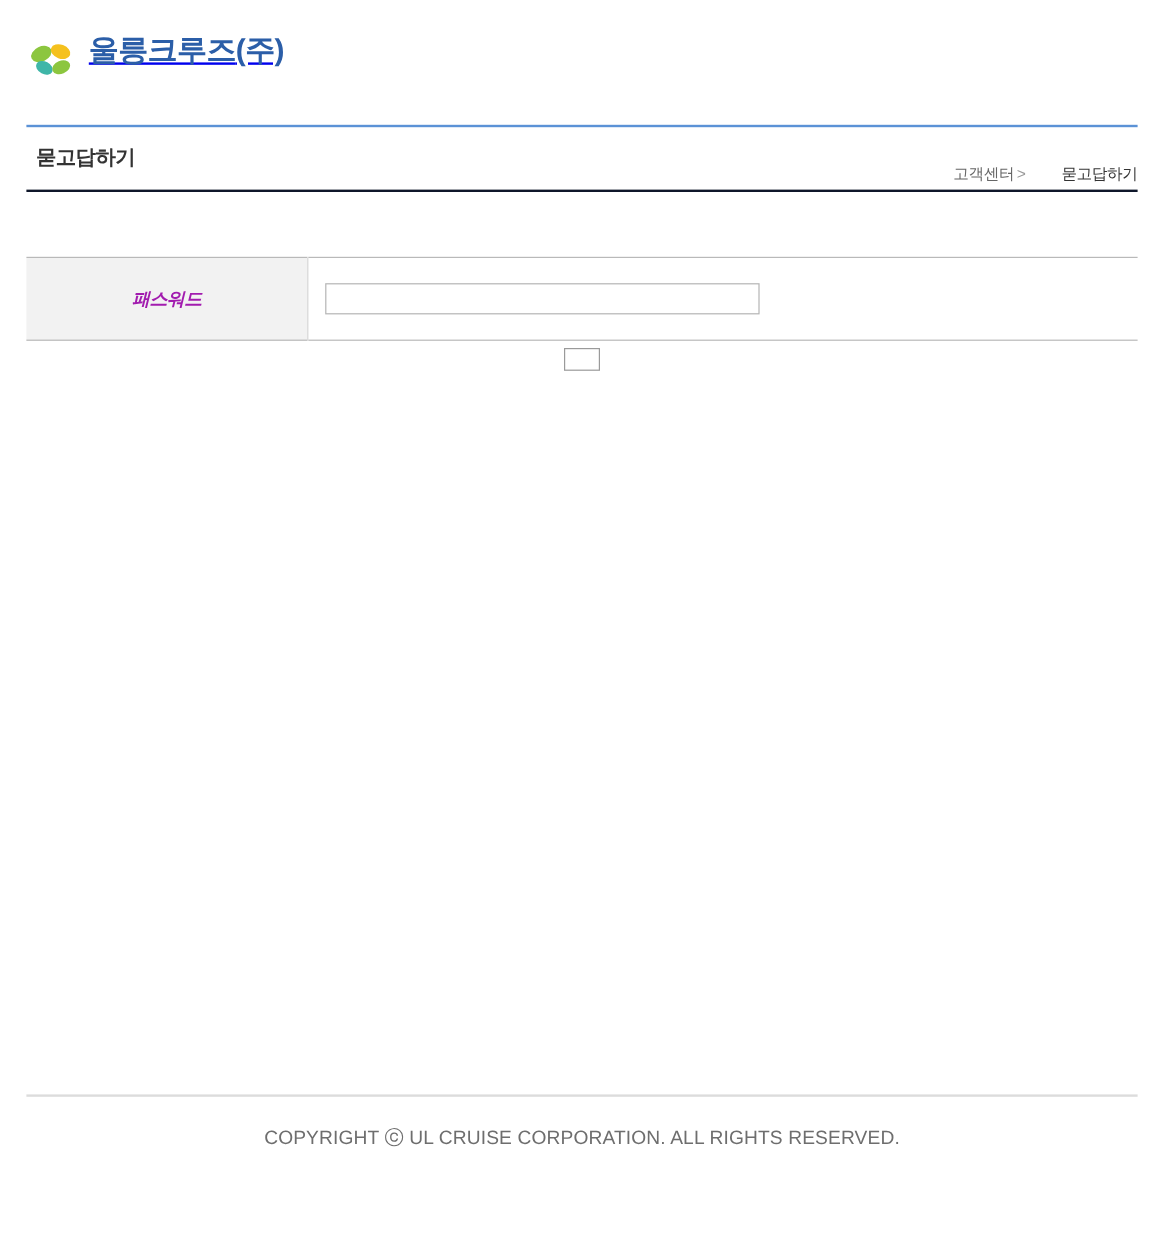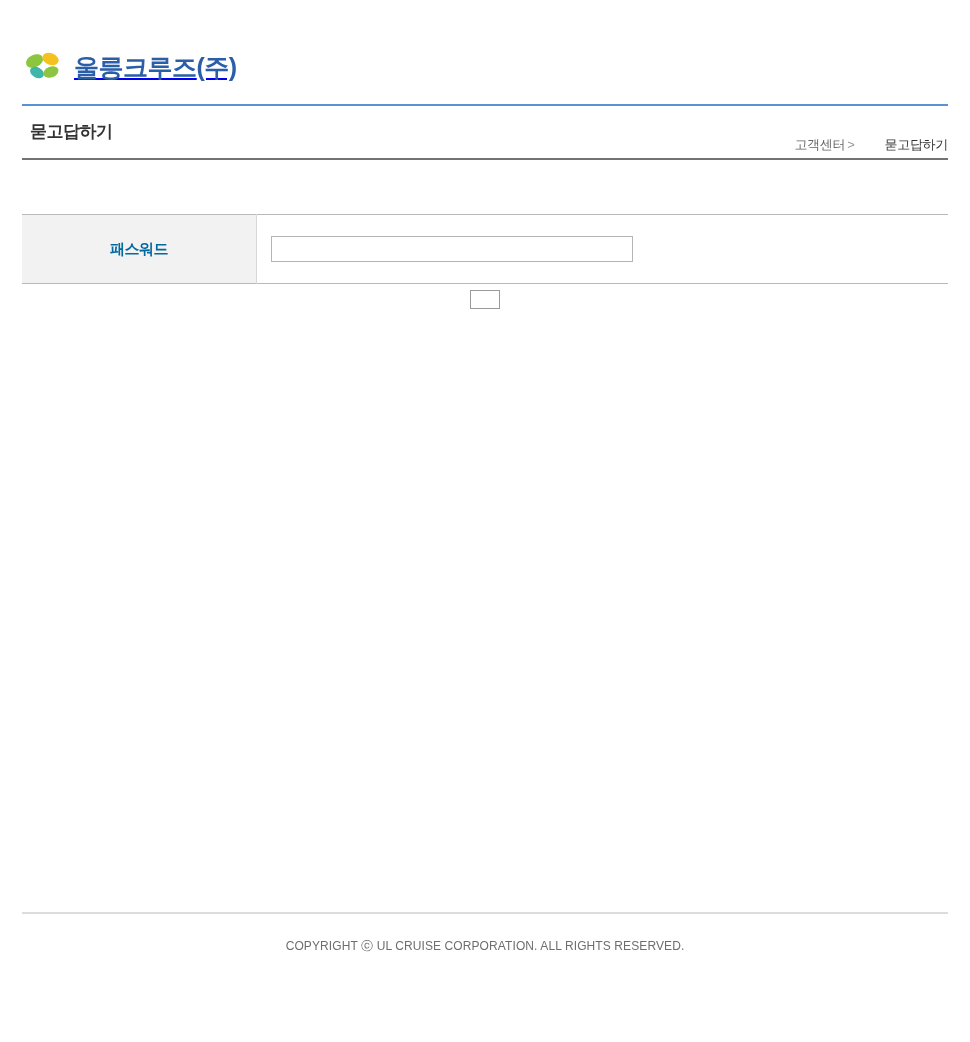--- a/index.html
+++ b/index.html
@@ -21,24 +21,23 @@
   .header {
     position: relative;
     height: 104px;
     background: #ffffff;
   }
   .logo-wrap {
     position: absolute;
     left: 22px;
     top: 30px;
     display: flex;
-    align-items: center;
+    align-items: flex-start;
     gap: 10px;
     cursor: pointer;
-    margin-top: 16px;
   }
   .logo-mark {
     width: 42px;
     height: 42px;
     position: relative;
     flex: 0 0 auto;
   }
   .logo-text {
     font-size: 25px;
     font-weight: bold;
@@ -50,21 +49,21 @@
   .logo-text .suffix {
     color: #2b5ea8;
   }
 
   
   .titlebar {
     position: relative;
     margin: 0 22px;
     height: 52px;
     border-top: 2px solid #5b92d6;
-    border-bottom: 2px solid #737373;
+    border-bottom: 2px solid #0f172a;
     background: #ffffff;
   }
   .titlebar .page-title {
     position: absolute;
     left: 8px;
     top: 14px;
     font-size: 17px;
     font-weight: bold;
     color: #333333;
     letter-spacing: -0.5px;
@@ -102,22 +101,23 @@
   }
   .form-table th {
     width: 232px;
     background: #f2f2f2;
     border-right: 1px solid #d8d8d8;
     text-align: center;
     vertical-align: middle;
     height: 66px;
     font-size: 15px;
     font-weight: bold;
-    color: #0369a1;
+    color: #a21caf;
     letter-spacing: -0.5px;
+    font-style: italic;
   }
   .form-table td {
     background: #ffffff;
     vertical-align: middle;
     padding-left: 14px;
     height: 66px;
   }
   .pw-input {
     width: 352px;
     height: 22px;
@@ -157,21 +157,21 @@
     top: 912px;
     height: 2px;
     background: #dcdcdc;
   }
   .footer-copy {
     position: absolute;
     left: 0;
     right: 0;
     top: 938px;
     text-align: center;
-    font-size: 12px;
+    font-size: 16px;
     color: #6e6e6e;
     letter-spacing: 0.1px;
   }
 </style>
 </head>
 <body>
 
 <div class="header">
   <a class="logo-wrap" href="#">
     <span class="logo-mark">

